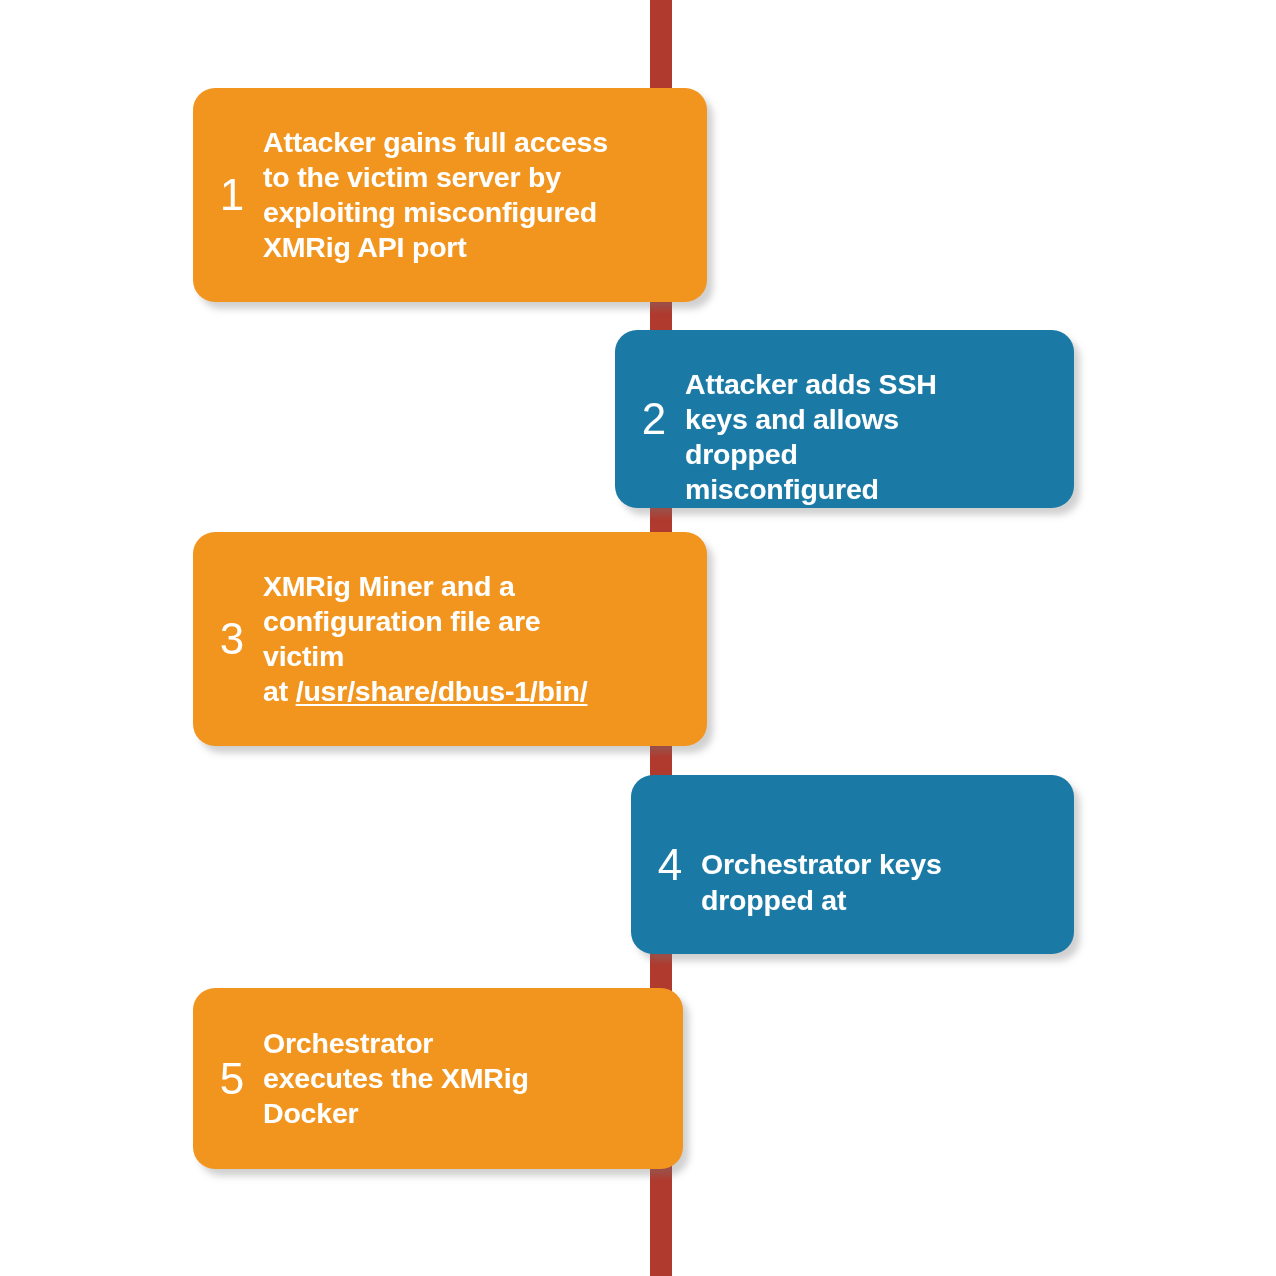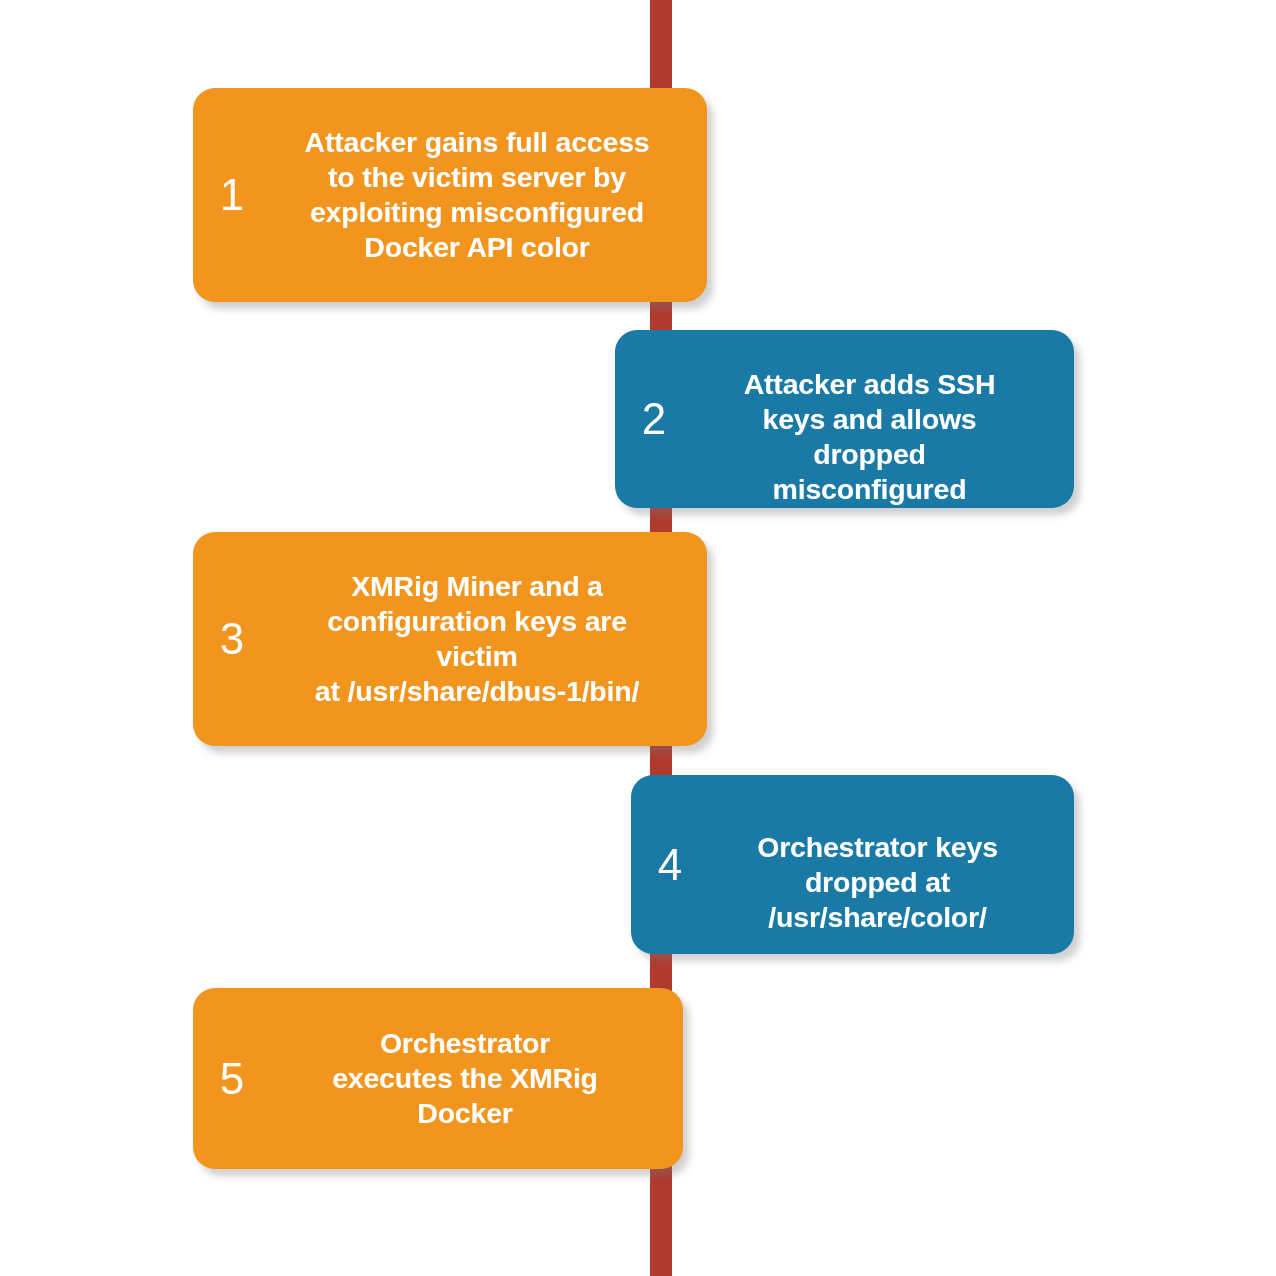--- a/index.html
+++ b/index.html
@@ -52,31 +52,32 @@
     text-align: center;
     color: #ffffff;
     font-size: 44px;
     font-weight: 300;
     line-height: 1;
     font-family: "Liberation Sans", sans-serif;
   }
 
   .step-text {
     flex: 1 1 auto;
-    text-align: center;
+    text-align: left;
     color: #ffffff;
     font-size: 28.5px;
     font-weight: bold;
     line-height: 1.23;
     letter-spacing: -0.2px;
     padding-right: 6px;
     text-shadow: 0 0 1px rgba(255,255,255,0.25);
   }
 
   .path-link {
+    text-decoration: underline;
     text-underline-offset: 3px;
     white-space: nowrap;
   }
 
   
   #step-1 { left: 193px; top:  88px; width: 514px; height: 214px; }
   #step-2 { left: 615px; top: 330px; width: 459px; height: 178px; }
   #step-3 { left: 193px; top: 532px; width: 514px; height: 214px; }
   #step-4 { left: 631px; top: 775px; width: 443px; height: 179px; }
   #step-5 { left: 193px; top: 988px; width: 490px; height: 181px; }
@@ -90,50 +91,49 @@
 <div id="diagram">
 
   <div class="spine"></div>
 
   <div class="step-box orange" id="step-1">
     <div class="step-number">1</div>
     <div class="step-text">
       <span>Attacker gains full access</span><br>
       <span>to the victim server by</span><br>
       <span>exploiting misconfigured</span><br>
-      <span>Docker API color</span>
+      <span>XMRig API port</span>
     </div>
   </div>
 
   <div class="step-box blue" id="step-2">
     <div class="step-number">2</div>
     <div class="step-text">
       <span>Attacker adds SSH</span><br>
       <span>keys and allows</span><br>
       <span>dropped</span><br>
       <span>misconfigured</span>
     </div>
   </div>
 
   <div class="step-box orange" id="step-3">
     <div class="step-number">3</div>
     <div class="step-text">
       <span>XMRig Miner and a</span><br>
-      <span>configuration keys are</span><br>
+      <span>configuration file are</span><br>
       <span>victim</span><br>
       <span>at </span><span class="path-link">/usr/share/dbus-1/bin/</span>
     </div>
   </div>
 
   <div class="step-box blue" id="step-4">
     <div class="step-number">4</div>
     <div class="step-text">
       <span>Orchestrator keys</span><br>
       <span>dropped at</span><br>
-      <span class="path-link">/usr/share/color/</span>
     </div>
   </div>
 
   <div class="step-box orange" id="step-5">
     <div class="step-number">5</div>
     <div class="step-text">
       <span>Orchestrator</span><br>
       <span>executes the XMRig</span><br>
       <span>Docker</span>
     </div>

